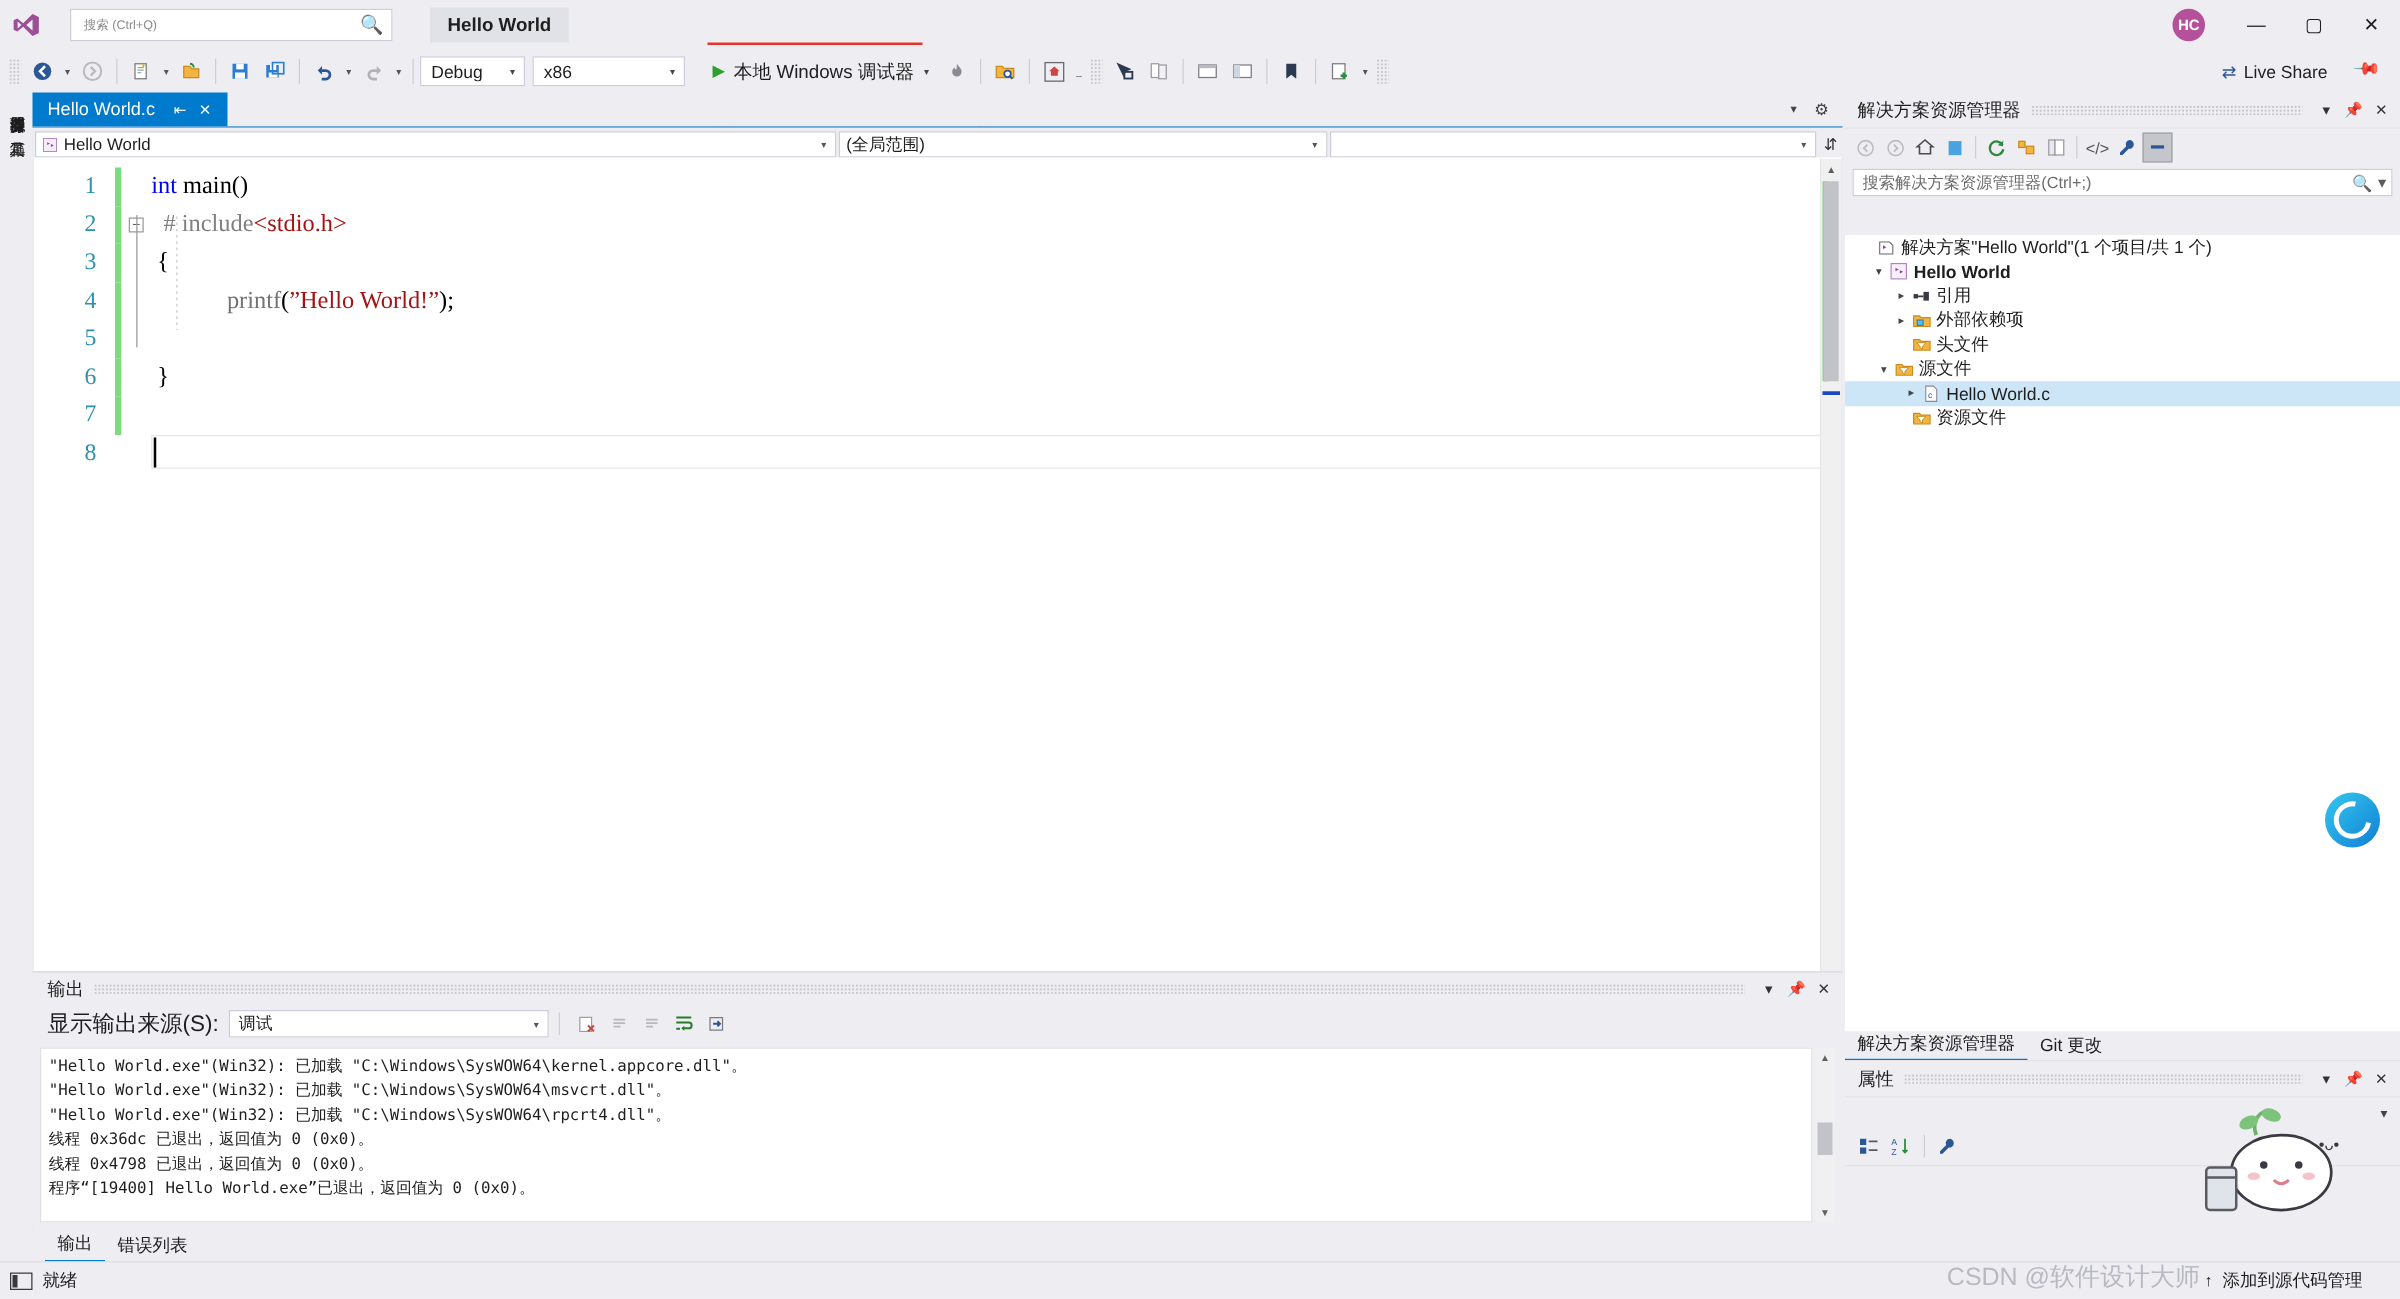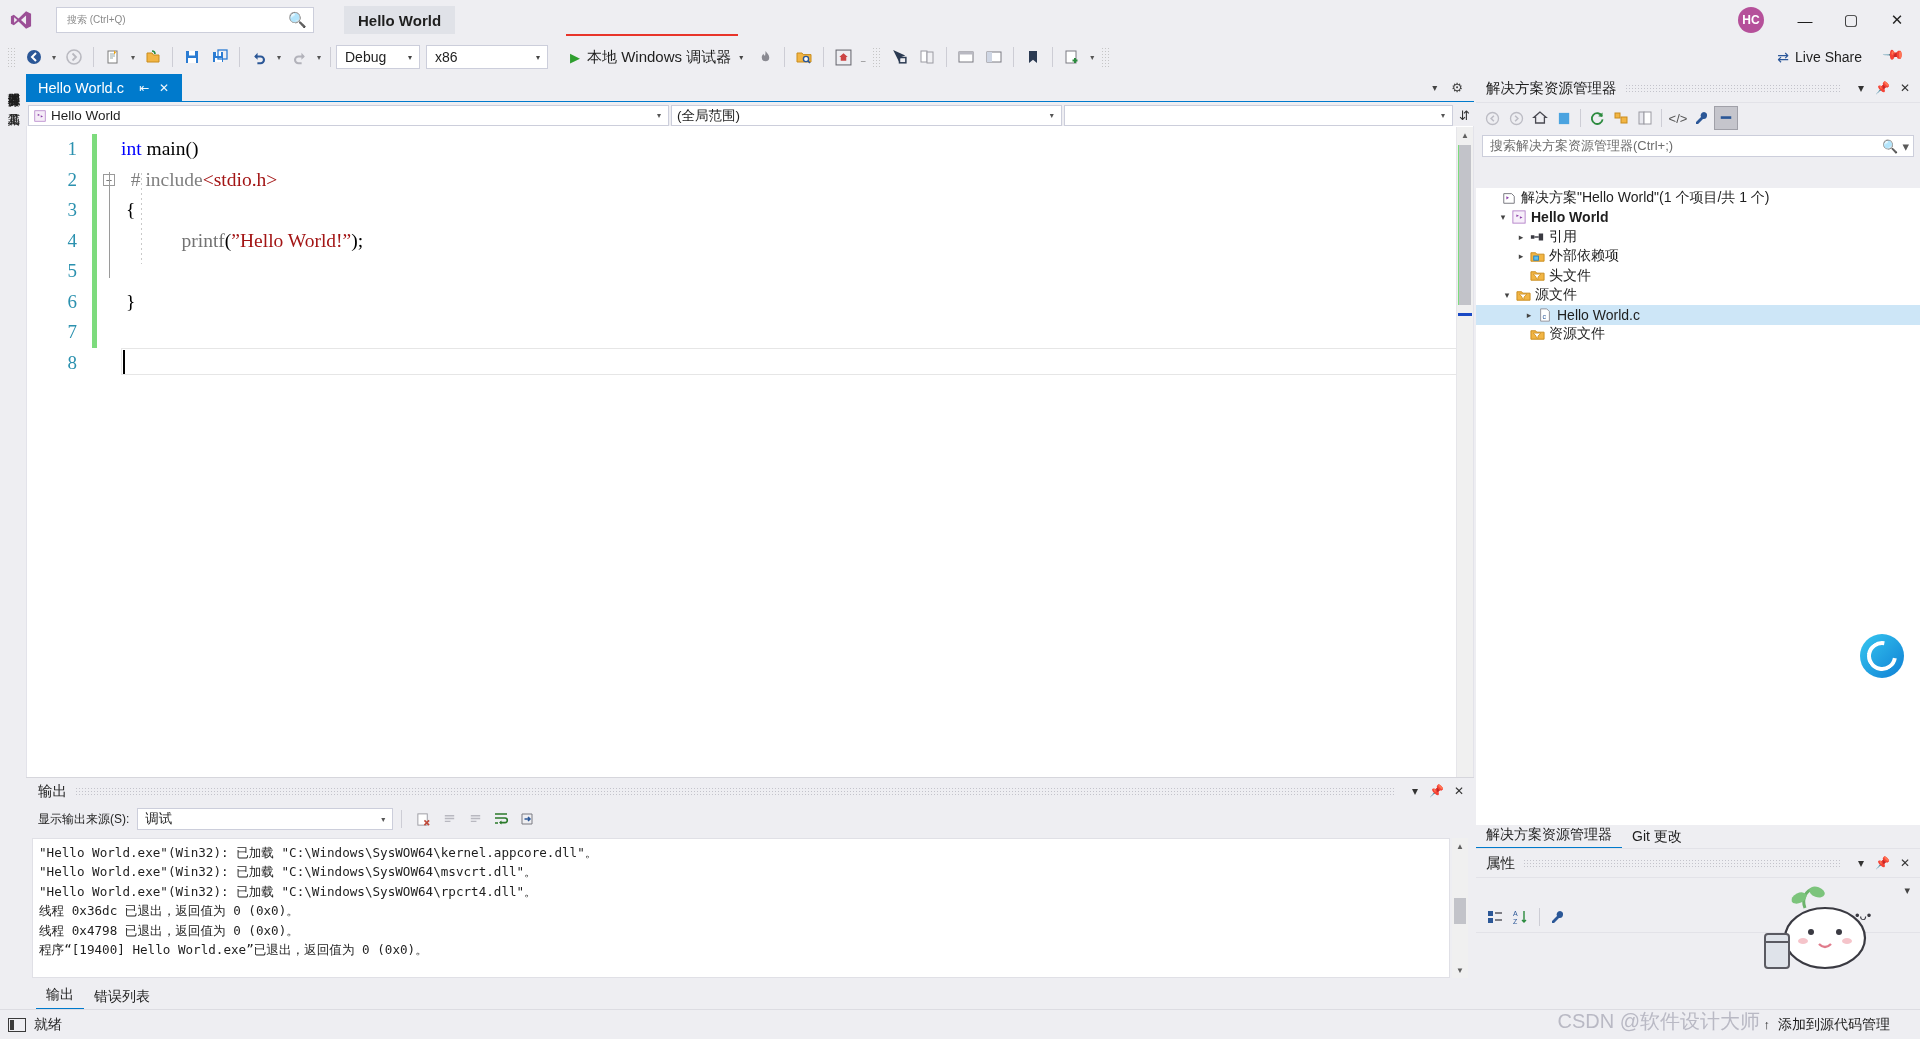--- a/index.html
+++ b/index.html
@@ -177,21 +177,21 @@
   .prop-tb .pb{width:26px;height:24px;display:flex;align-items:center;justify-content:center;font-size:14px;color:#444;}
   .prop-tb .sep{width:1px;height:18px;background:#cdcdd5;margin:0 5px;}
 
   
   .outpanel{position:absolute;left:26px;right:446px;bottom:0;height:232px;background:#eeeef2;border-top:1px solid #d6d6dc;}
   .out-head{height:26px;display:flex;align-items:center;padding:0 4px 0 12px;font-size:14.5px;}
   .out-head .dots{flex:1;height:8px;margin:0 8px;
     background-image:radial-gradient(#c3c3cb 1px,transparent 1px);background-size:3px 3px;}
   .out-head .pbtn{width:22px;height:24px;display:flex;align-items:center;justify-content:center;font-size:12px;color:#333;}
   .out-tb{height:30px;display:flex;align-items:center;padding:0 6px 0 12px;}
-  .out-tb .lbl{font-size:12px;margin-right:8px;}
+  .out-tb .lbl{font-size:18px;margin-right:8px;}
   .out-combo{width:256px;height:22px;border:1px solid #cccedb;background:#fff;display:flex;align-items:center;
     padding:0 2px 0 7px;font-size:13.5px;box-sizing:border-box;}
   .out-combo .ol{flex:1;}
   .out-combo .oa{font-size:8px;color:#555;padding:0 5px;}
   .out-tb .sep{width:1px;height:18px;background:#cdcdd5;margin:0 8px;}
   .out-tb .ob{width:26px;height:24px;display:flex;align-items:center;justify-content:center;font-size:14px;color:#555;}
   .out-body{
     position:absolute;left:6px;right:24px;top:60px;bottom:32px;background:#fff;border:1px solid #e0e0e6;
     overflow:hidden;padding:4px 0 0 6px;box-sizing:border-box;
   }

